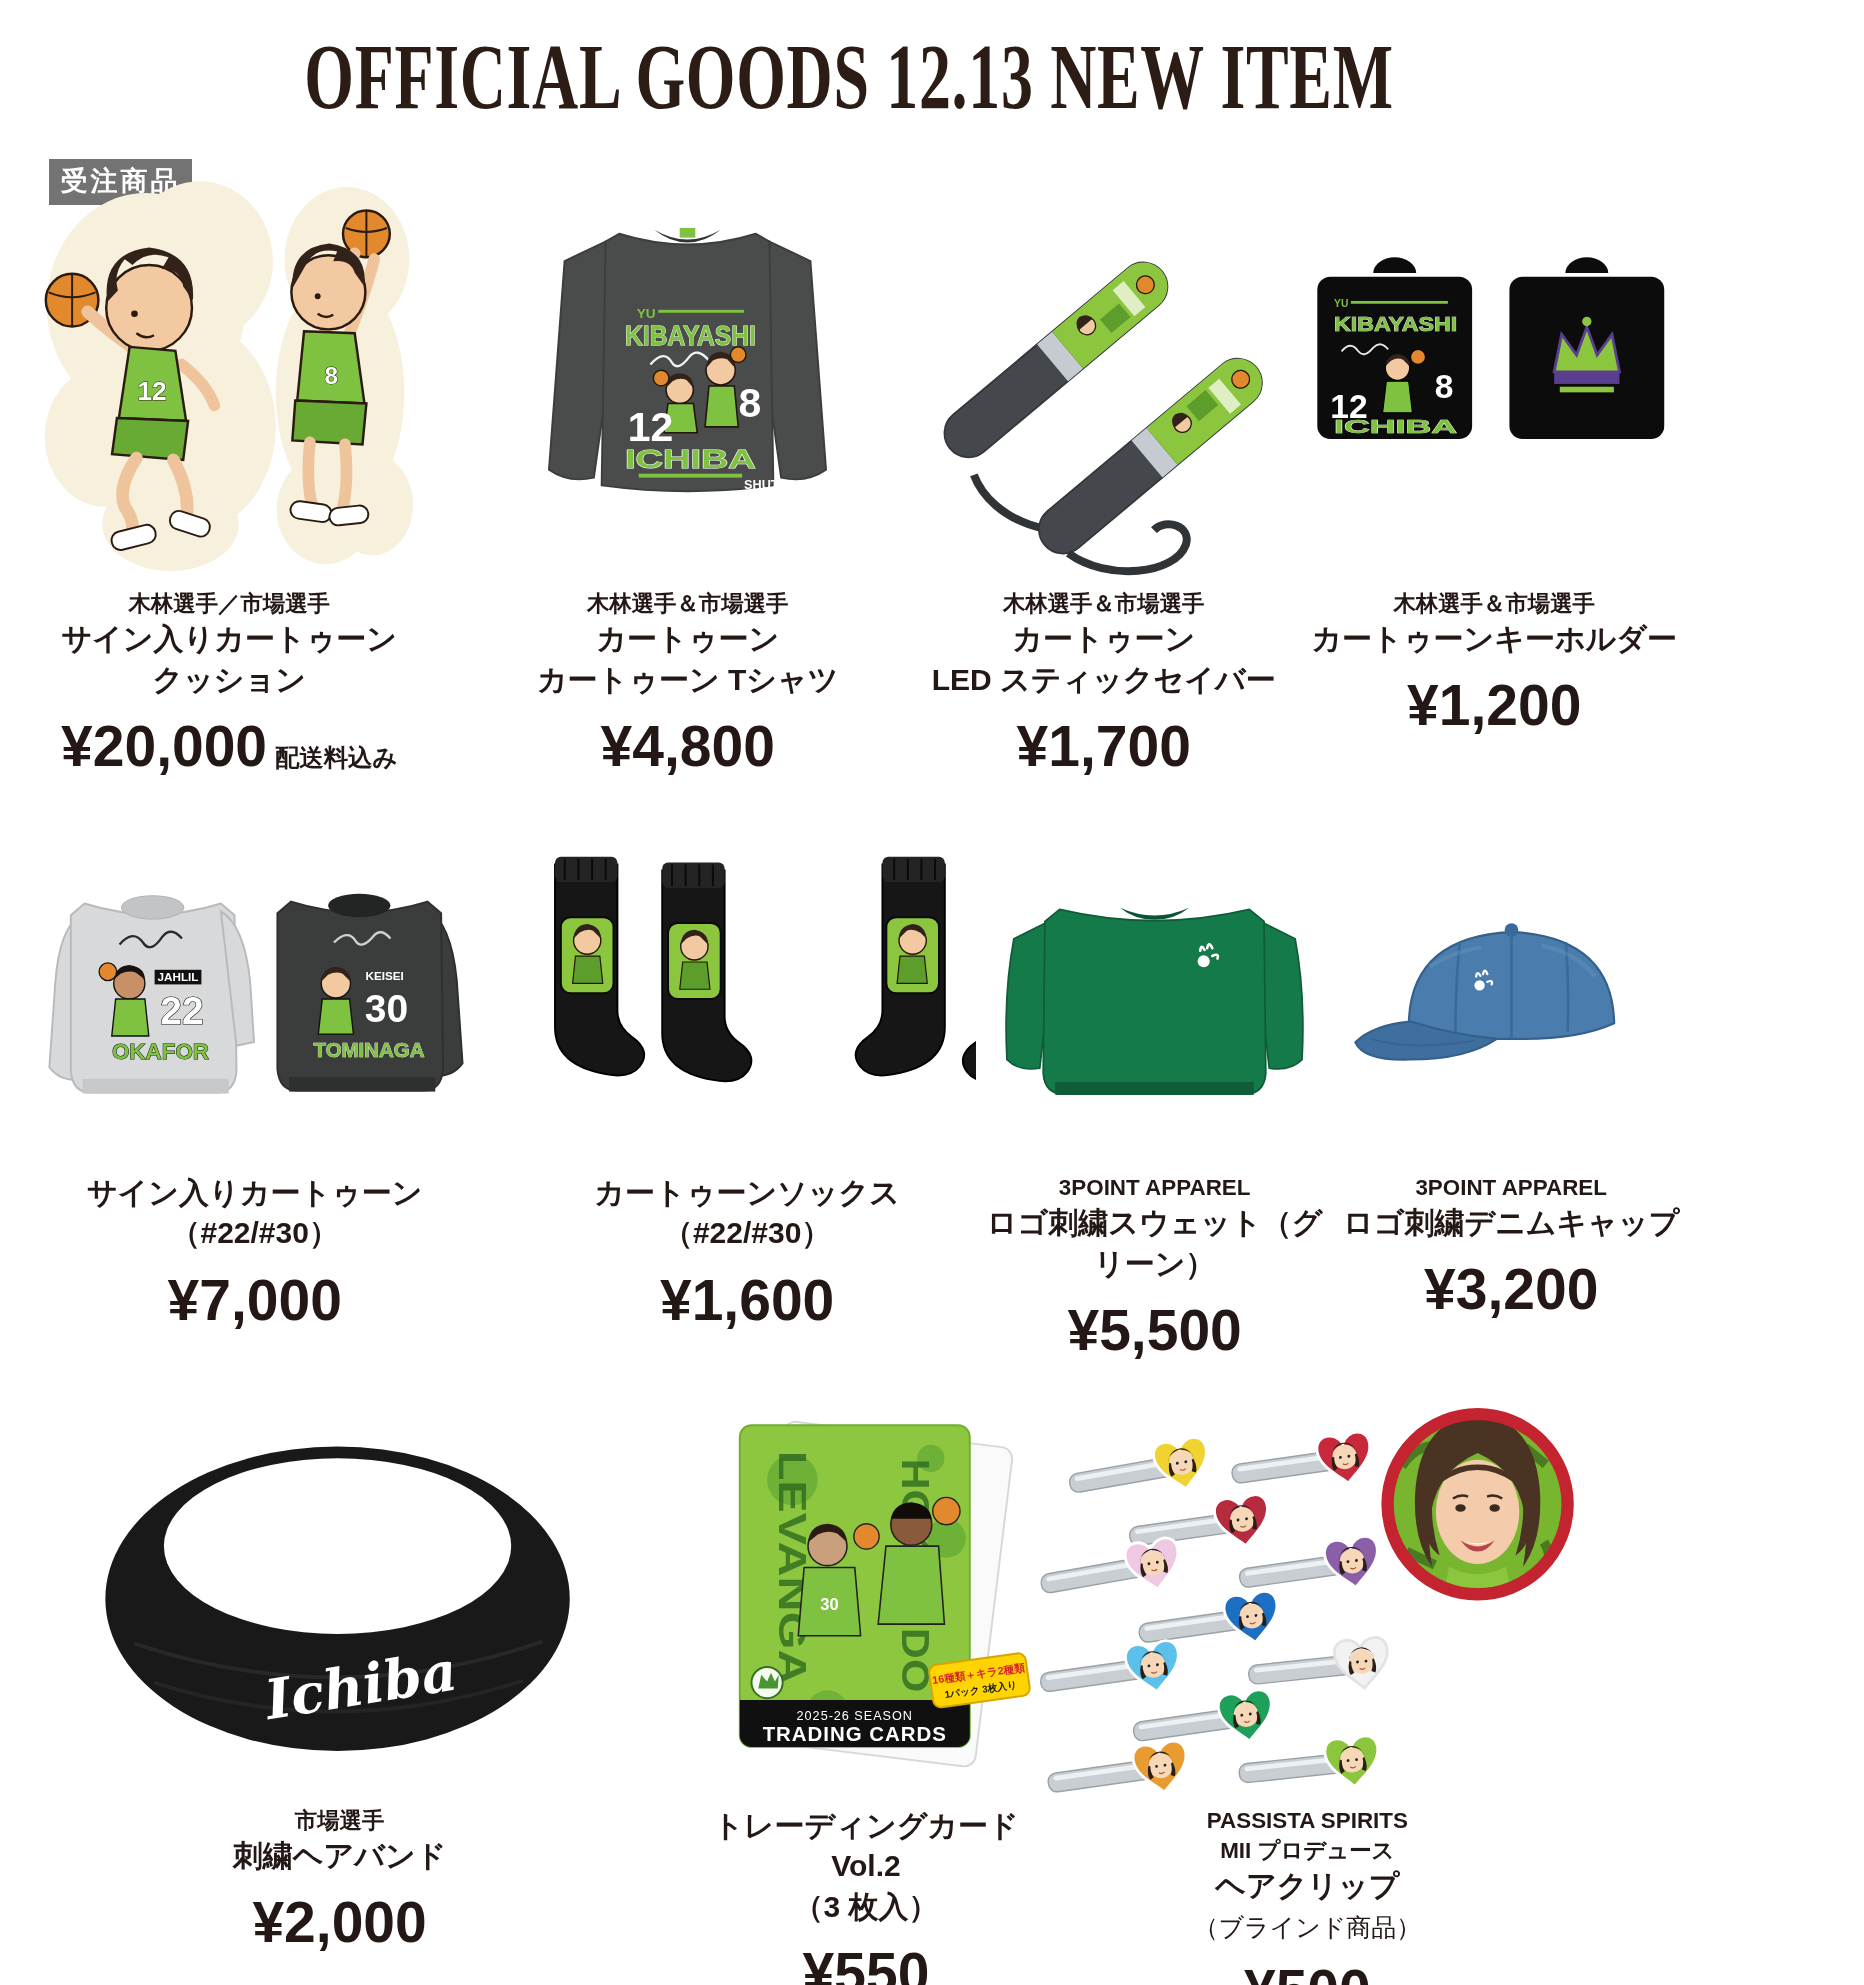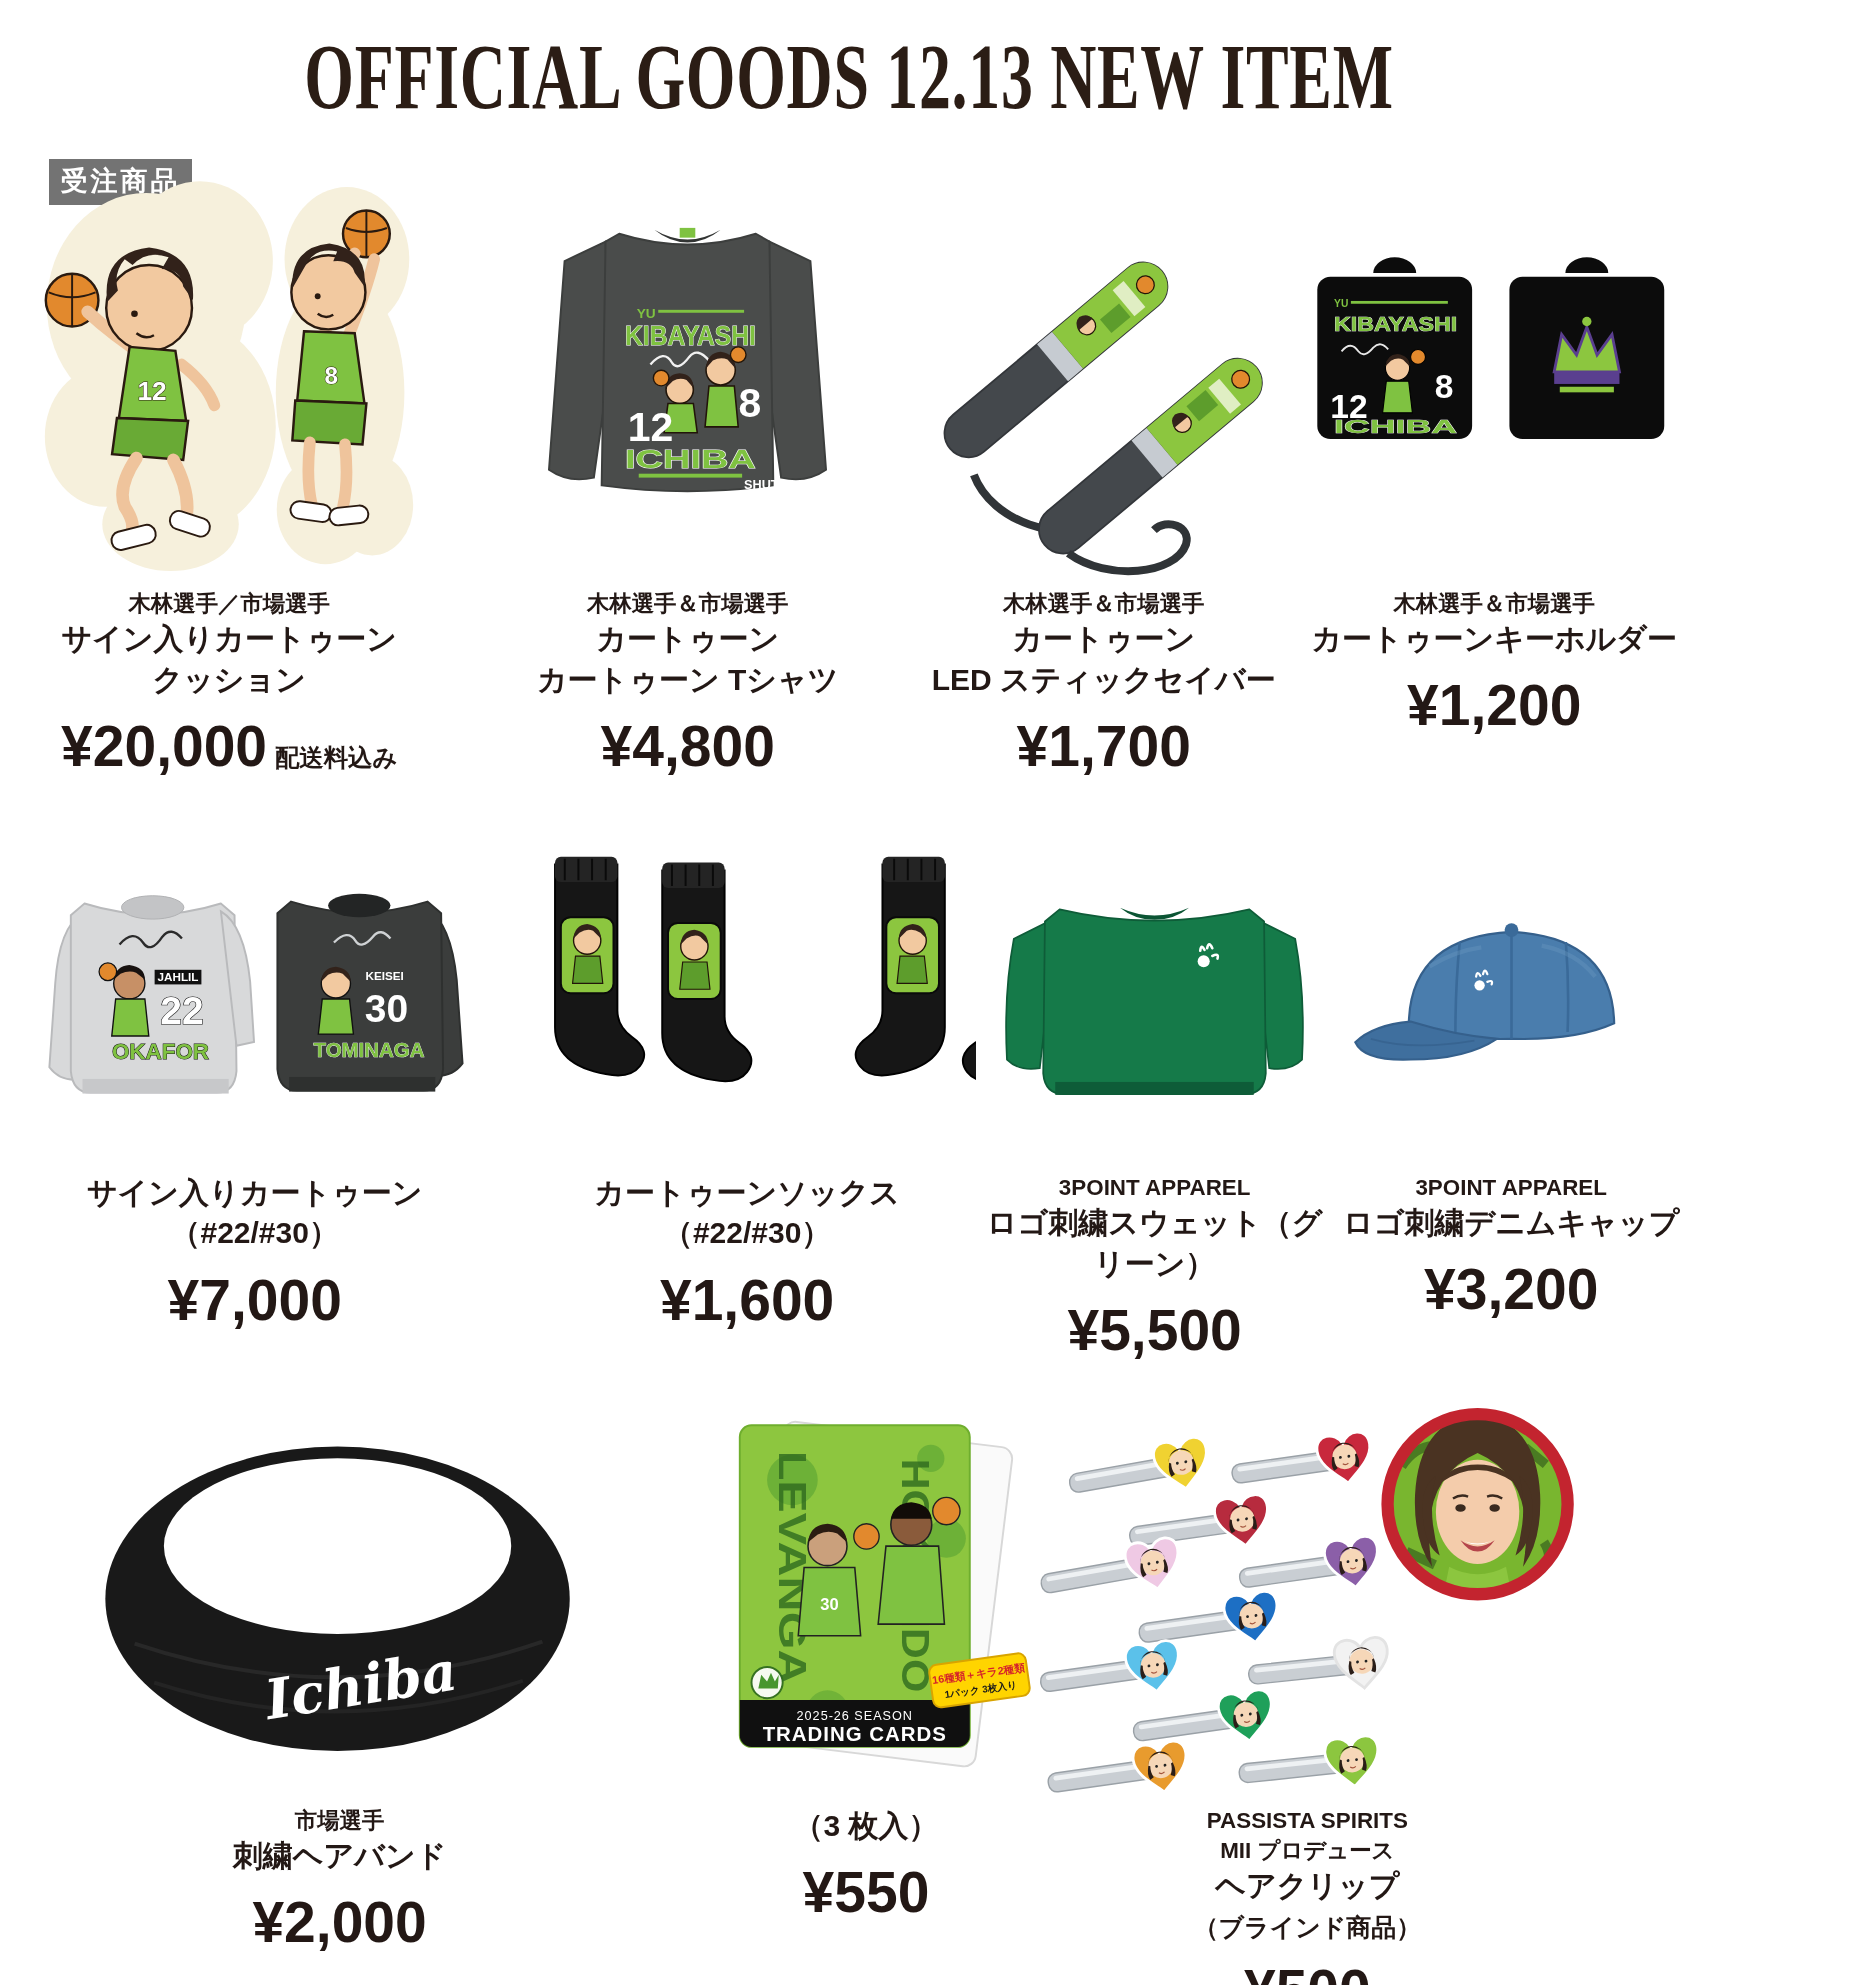--- a/index.html
+++ b/index.html
@@ -26,21 +26,21 @@
   .row3 .product:nth-child(1){width:40%}
   .row3 .product:nth-child(2){width:22%}
   .row3 .product:nth-child(3){width:38%}
   .art{display:flex;align-items:center;justify-content:center}
   .row1 .art{height:437px}
   .row2 .art{height:330px}
   .row3 .art{height:417px}
   .caption{margin-top:7.8px;line-height:1.35}
   .sub{font-size:22.4px;font-weight:700}
   .name{font-size:30px;font-weight:700}
-  .note{font-size:25px;font-weight:700;margin-top:3.9px}
+  .note{font-size:25px;font-weight:400;margin-top:3.9px}
   .price-row{margin-top:7.8px;font-size:57px;font-weight:700;letter-spacing:0;white-space:nowrap}
   .price-note{font-size:24.4px;font-weight:700;margin-left:7.8px}
   .sub:empty,.name:empty,.note:empty,.price-note:empty{display:none}
   .shift-left{transform:translateX(-68px)}
   svg text{font-family:"Liberation Sans",sans-serif}
   .script-txt{font-family:"DejaVu Serif",serif;font-style:italic;font-weight:700}
 </style>
 </head>
 <body>
 
@@ -396,20 +396,21 @@
             <text x="204" y="360" text-anchor="middle" font-size="21" font-weight="bold" letter-spacing="1" fill="#fff">TRADING CARDS</text>
             <g transform="rotate(-8 330 298)">
               <rect x="282" y="276" width="100" height="44" rx="8" fill="#ffd400" stroke="#d8a400" stroke-width="2"></rect>
               <text x="332" y="295" text-anchor="middle" font-size="11" font-weight="bold" fill="#d5232a">16種類＋キラ2種類</text>
               <text x="332" y="311" text-anchor="middle" font-size="10" font-weight="bold" fill="#1a1a1a">1パック 3枚入り</text>
             </g>
           </g>
         </svg>
       </div>
       <div class="caption">
+        <div class="name">トレーディングカード Vol.2</div>
         <div class="name">（3 枚入）</div>
         <div class="price-row"><span>¥550</span></div>
       </div>
     </article>
 
     <article class="product shift-left">
       <div class="art">
         <svg viewBox="0 0 580 440" width="552" height="417">
           <defs>
             <g id="clipBar">

